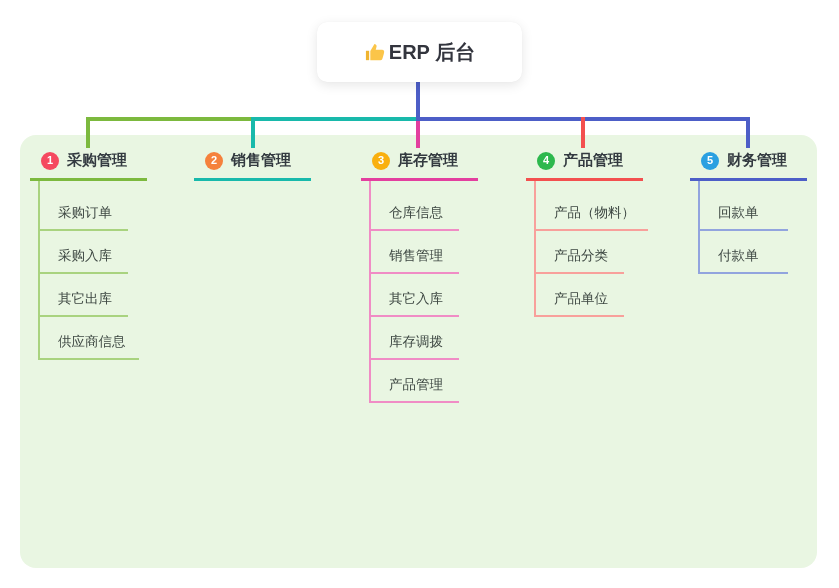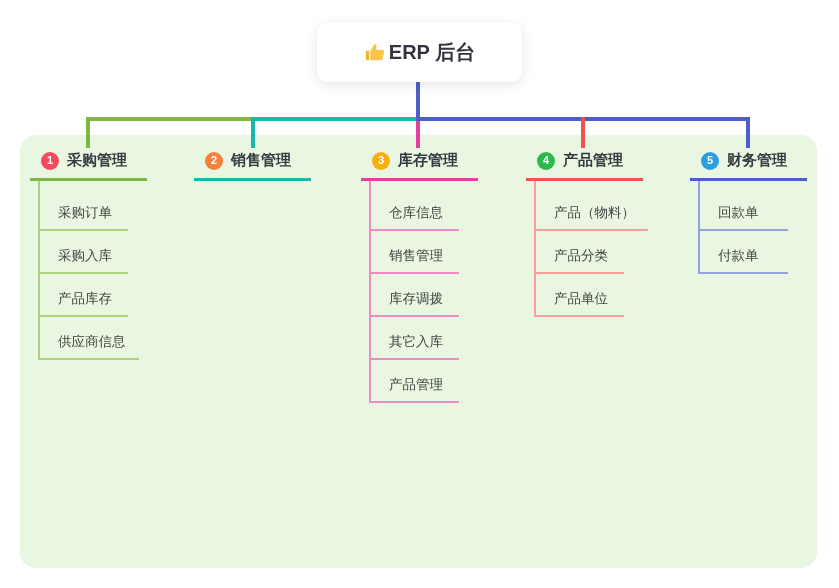--- a/index.html
+++ b/index.html
@@ -82,21 +82,21 @@
       <span>采购管理</span>
     </div>
     <div class="children">
       <div class="child">
           <span>采购订单</span>
         </div>
       <div class="child">
           <span>采购入库</span>
         </div>
       <div class="child">
-          <span>产品库存</span>
+          <span>其它出库</span>
         </div>
       <div class="child">
           <span>供应商信息</span>
         </div>
     </div>
   </div>
 
   <div class="branch b2" style="left:194px;">
     <div class="branch-title">
       <span class="badge">2</span>
@@ -110,24 +110,24 @@
       <span>库存管理</span>
     </div>
     <div class="children">
       <div class="child">
           <span>仓库信息</span>
         </div>
       <div class="child">
           <span>销售管理</span>
         </div>
       <div class="child">
-          <span>库存调拨</span>
+          <span>其它入库</span>
         </div>
       <div class="child">
-          <span>其它入库</span>
+          <span>库存调拨</span>
         </div>
       <div class="child">
           <span>产品管理</span>
         </div>
     </div>
   </div>
 
   <div class="branch b4" style="left:526px;">
     <div class="branch-title">
       <span class="badge">4</span>

